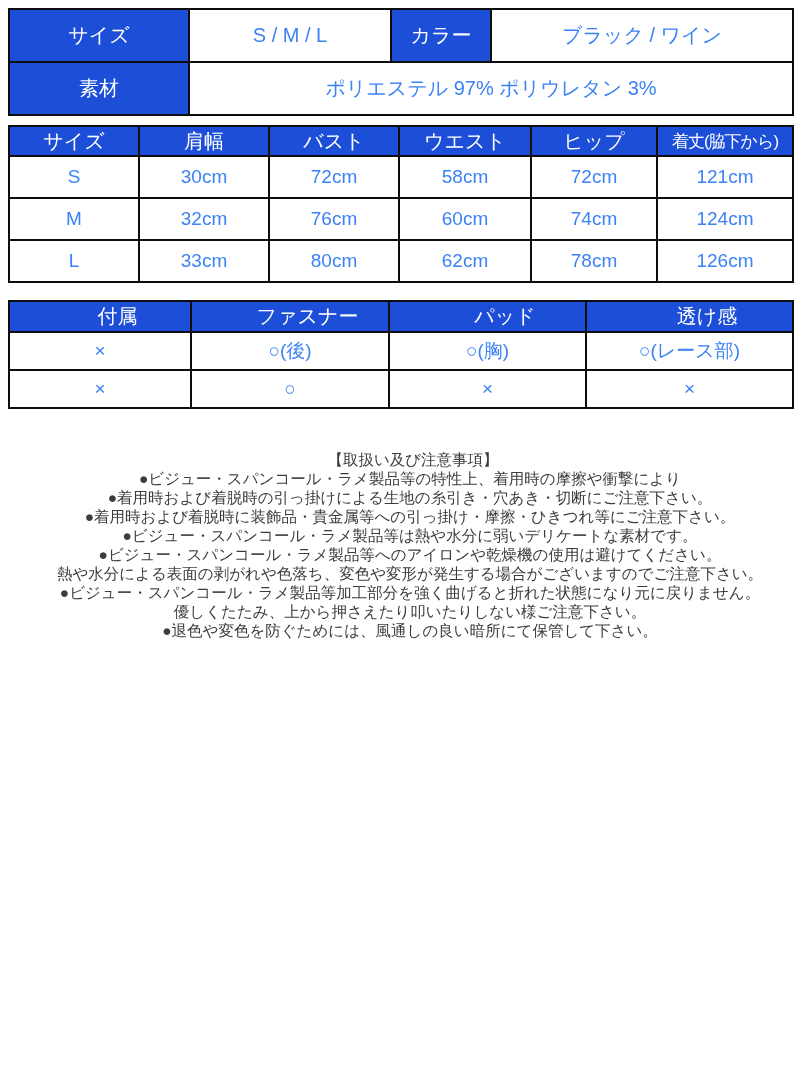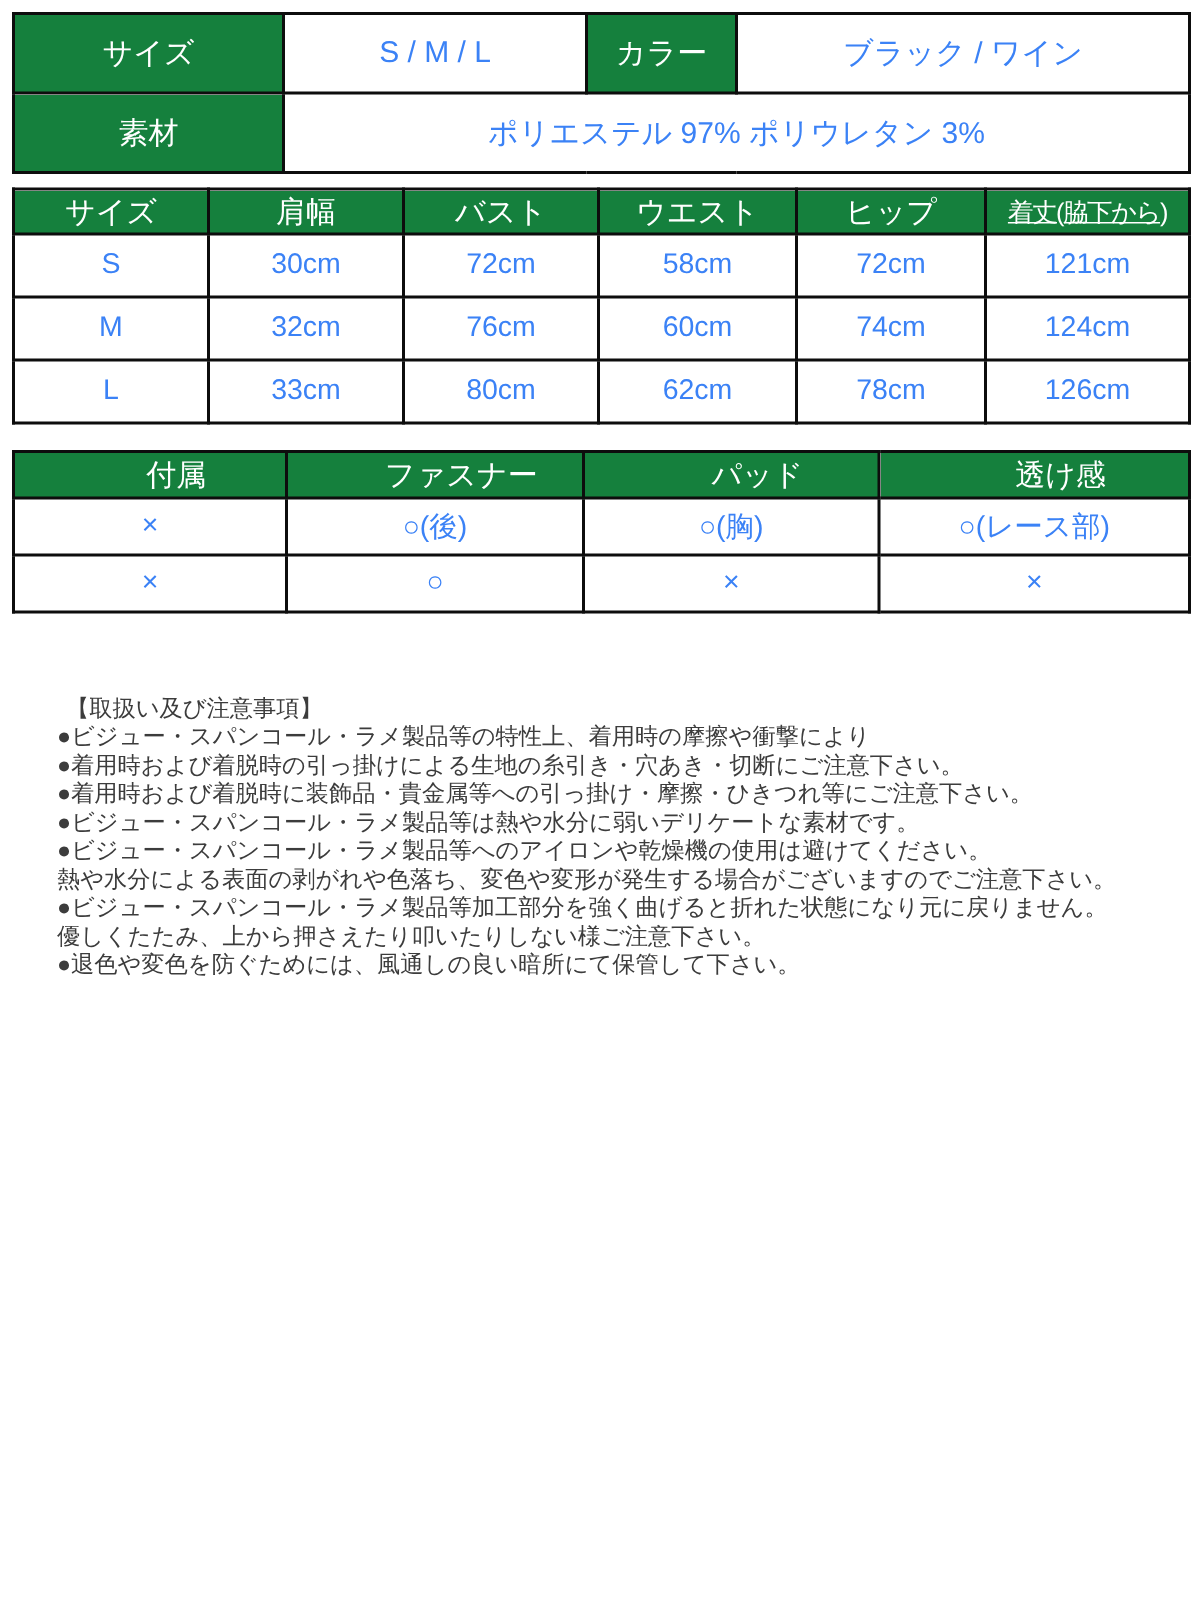--- a/index.html
+++ b/index.html
@@ -7,36 +7,36 @@
     width:800px;height:1067px;background:#ffffff;
     font-family:"Liberation Sans","DejaVu Sans",sans-serif;
     color:#333;overflow:hidden;
   }
   .wrap{padding:8px;}
   table{border-collapse:collapse;table-layout:fixed;width:784px;}
   td{
     border:2px solid #0d0d0d;text-align:center;vertical-align:middle;
     font-size:20px;color:#3b82f6;padding:0;overflow:hidden;white-space:nowrap;
   }
-  td.hdr{background:#15803d;color:#ffffff;}
+  td.hdr{background:#1d4ed8;color:#ffffff;}
   
   .t1 td{height:51px;}
   
   .t2{margin-top:9px;}
   .t2 td.hdr{height:28px;}
   .t2 td.val{height:40px;font-size:19px;}
-  .t2 td.tight{font-size:17px;letter-spacing:-1px;text-decoration:underline;}
+  .t2 td.tight{font-size:17px;letter-spacing:-1px;}
   
   .t3{margin-top:17px;}
   .t3 td.hdr{height:29px;padding-left:35px;}
   .t3 td.val{height:36px;font-size:19px;}
   
   .notes{
-    margin-top:54px;padding-left:30px;padding-right:10px;
-    font-size:15.5px;line-height:19px;color:#3c3c3c;
+    margin-top:41px;padding-left:30px;padding-right:10px;
+    font-size:15.5px;line-height:19px;color:#3c3c3c;text-align:center;
   }
   .notes .title{padding-left:6px;}
   .notes div{white-space:nowrap;}
 </style>
 </head>
 <body>
 
 <div class="wrap">
 
   <table class="t1">

